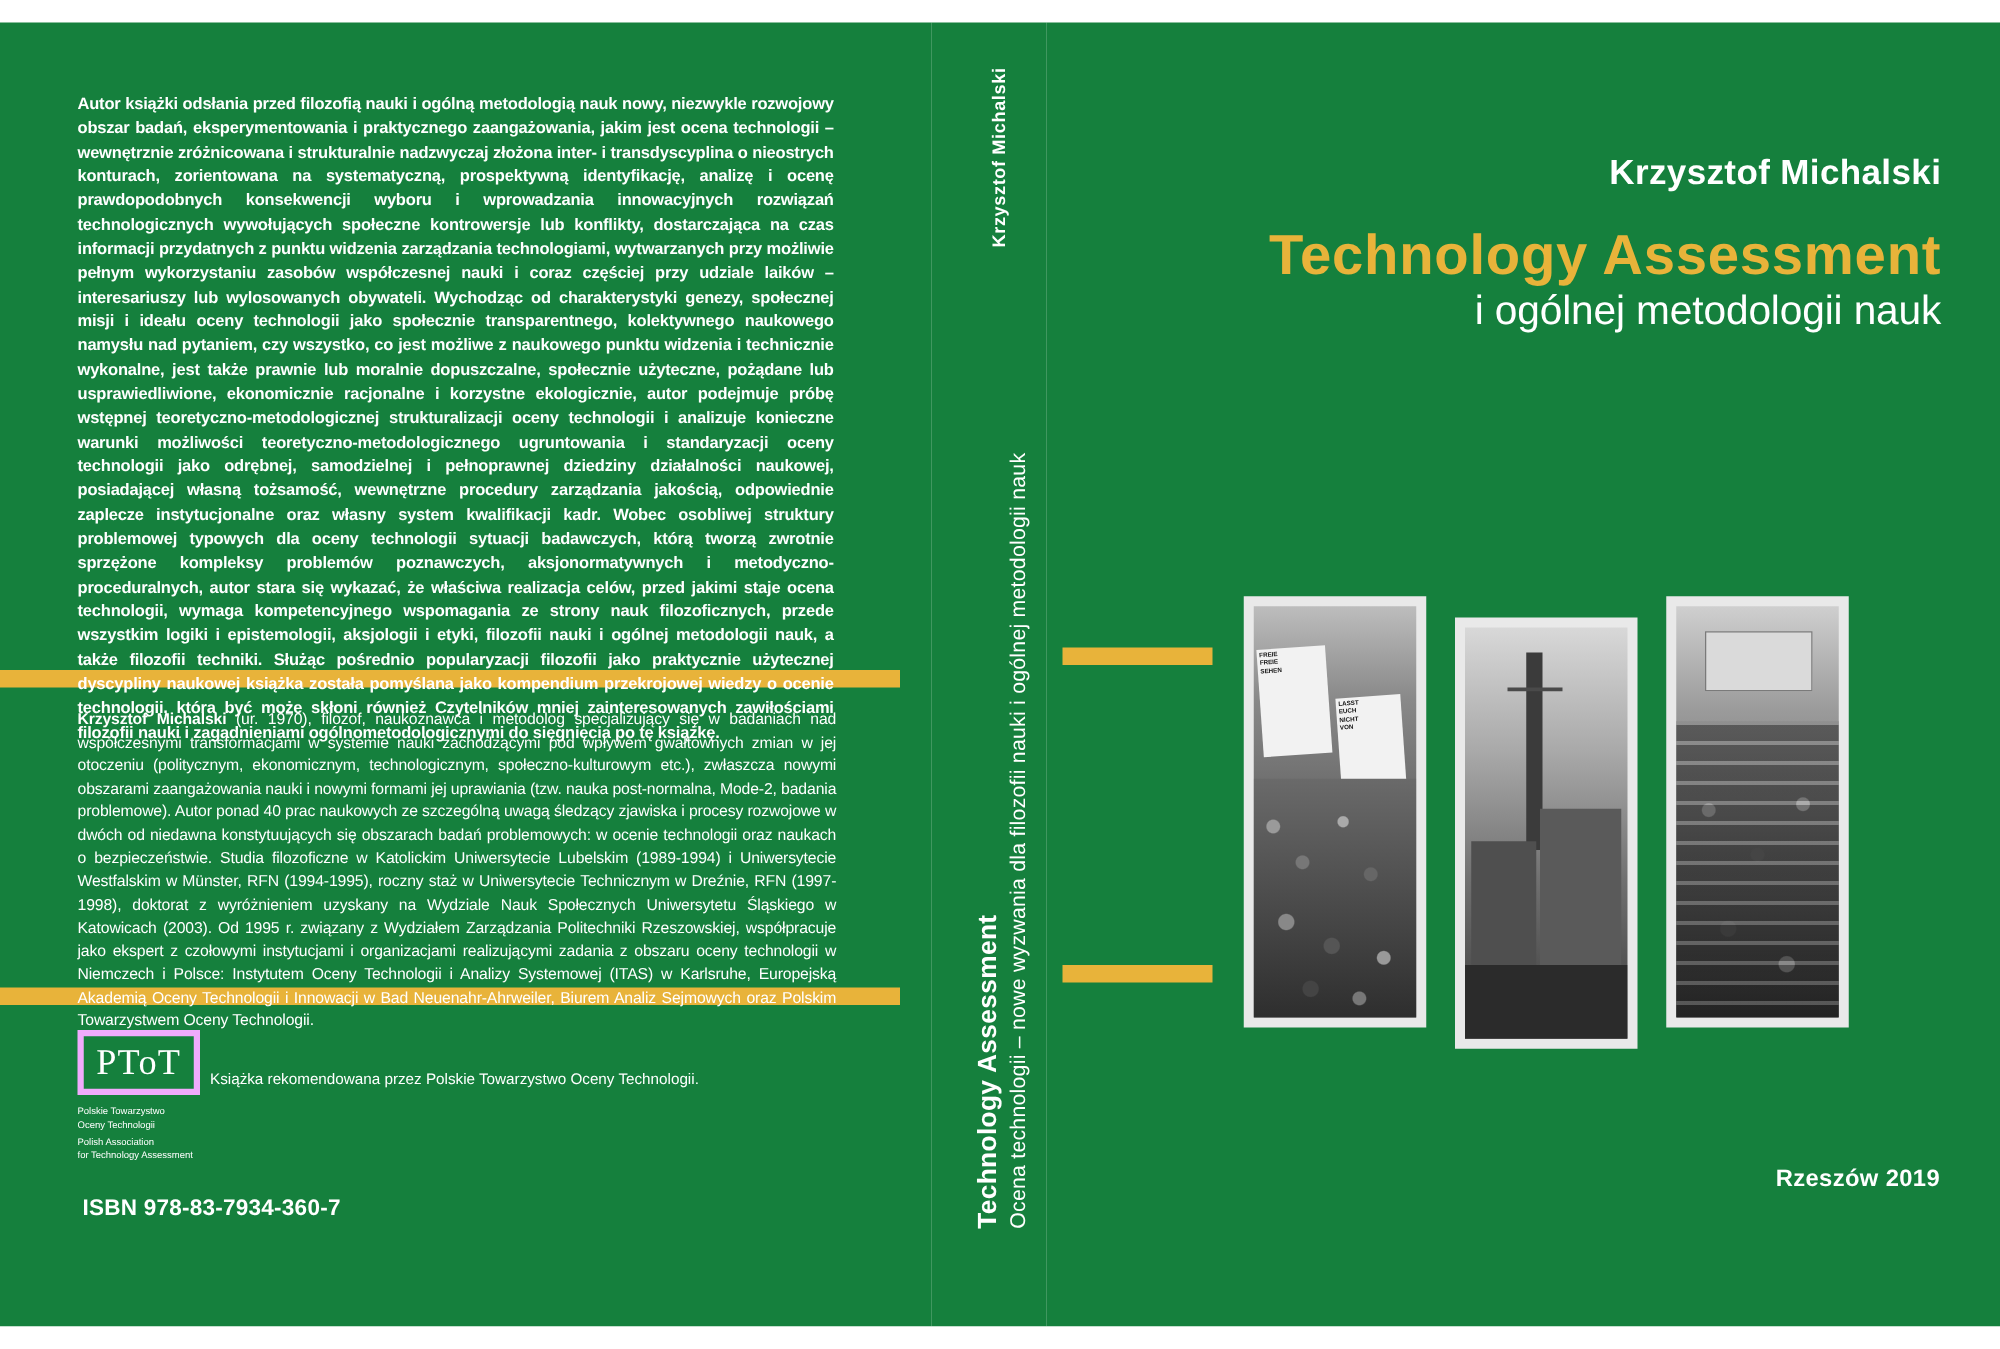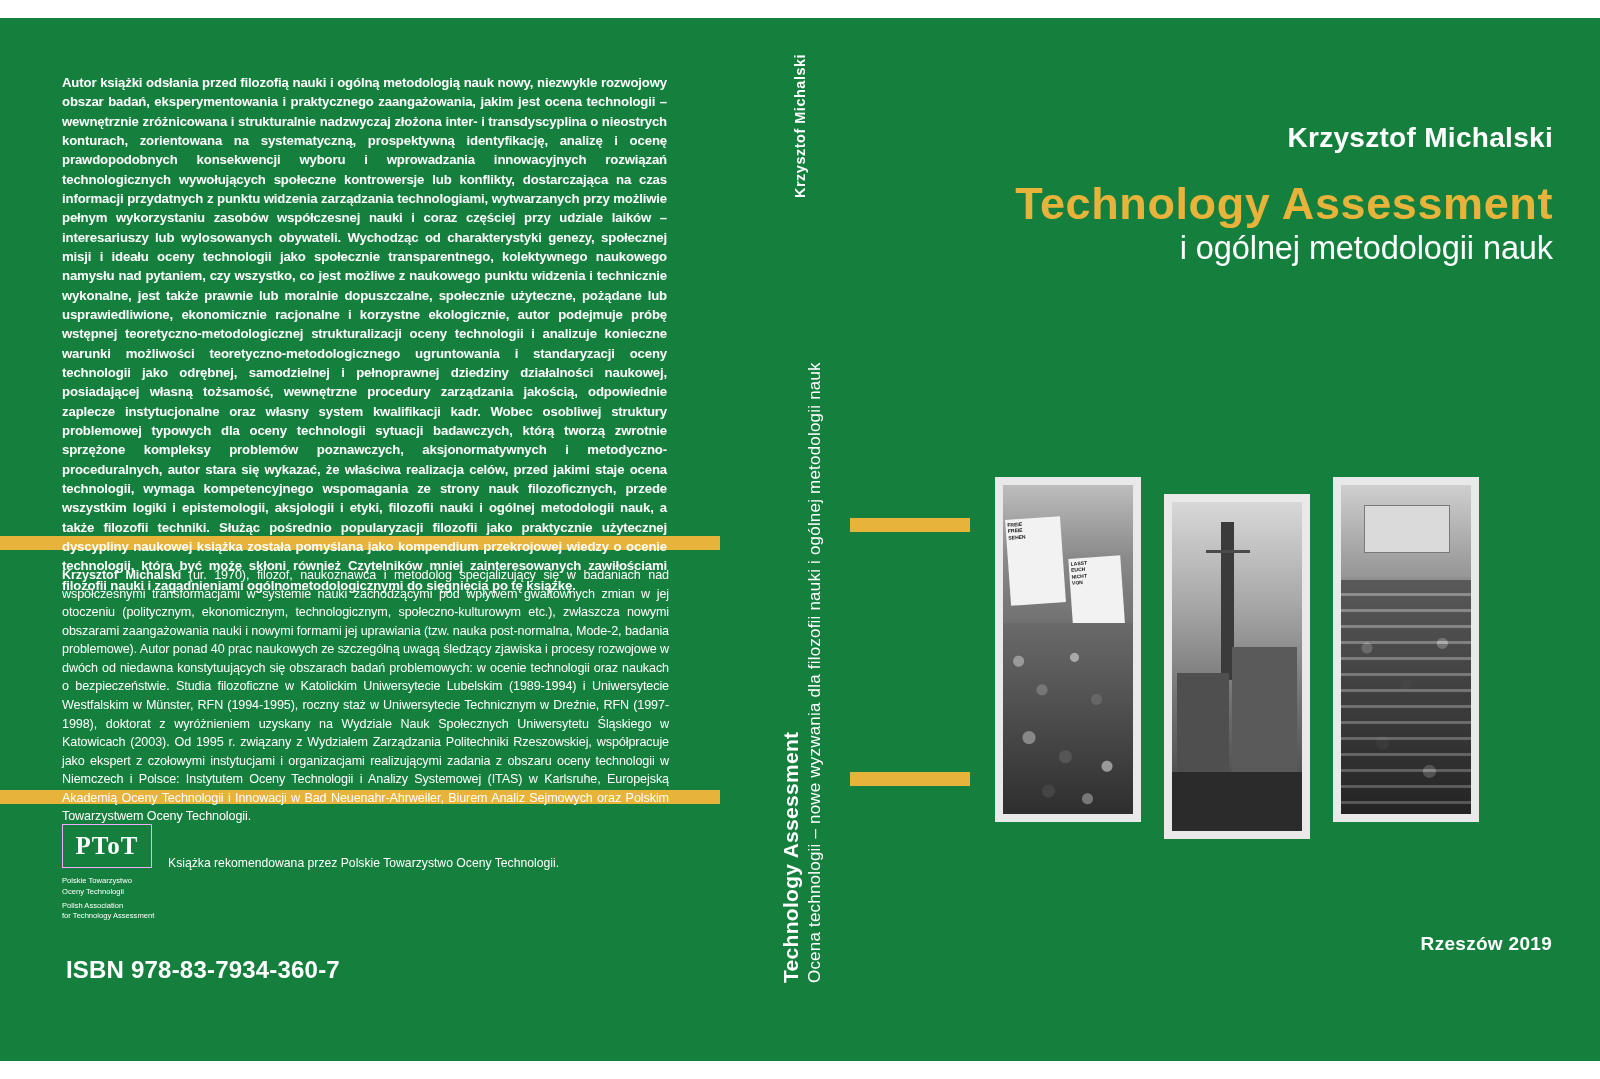--- a/index.html
+++ b/index.html
@@ -75,29 +75,29 @@
   .bio b { font-weight: bold; }
 
   
   #ptot-logo {
     position: absolute;
     left: 62px;
     top: 806px;
     width: 108px;
   }
   #ptot-mark {
-    border: 1px solid #f0abfc;
+    border: 5px solid #f0abfc;
     width: 88px;
     height: 42px;
     display: flex;
     align-items: center;
     justify-content: center;
     color: #ffffff;
-    font-size: 25px;
-    font-weight: bold;
+    font-size: 29px;
+    font-weight: normal;
     letter-spacing: 1px;
     font-family: "Liberation Serif", serif;
   }
   #ptot-caption {
     color: #ffffff;
     font-size: 7.6px;
     line-height: 1.42;
     font-weight: normal;
     margin-top: 8px;
     width: 110px;
@@ -108,21 +108,21 @@
     top: 838px;
     width: 430px;
     color: #ffffff;
     font-size: 12.2px;
   }
   #isbn {
     position: absolute;
     left: 66px;
     top: 938px;
     color: #ffffff;
-    font-size: 24px;
+    font-size: 18px;
     font-weight: bold;
     letter-spacing: 0.2px;
   }
 
   
   #spine-text {
     position: absolute;
     left: 745px;
     top: 18px;
     width: 92px;

